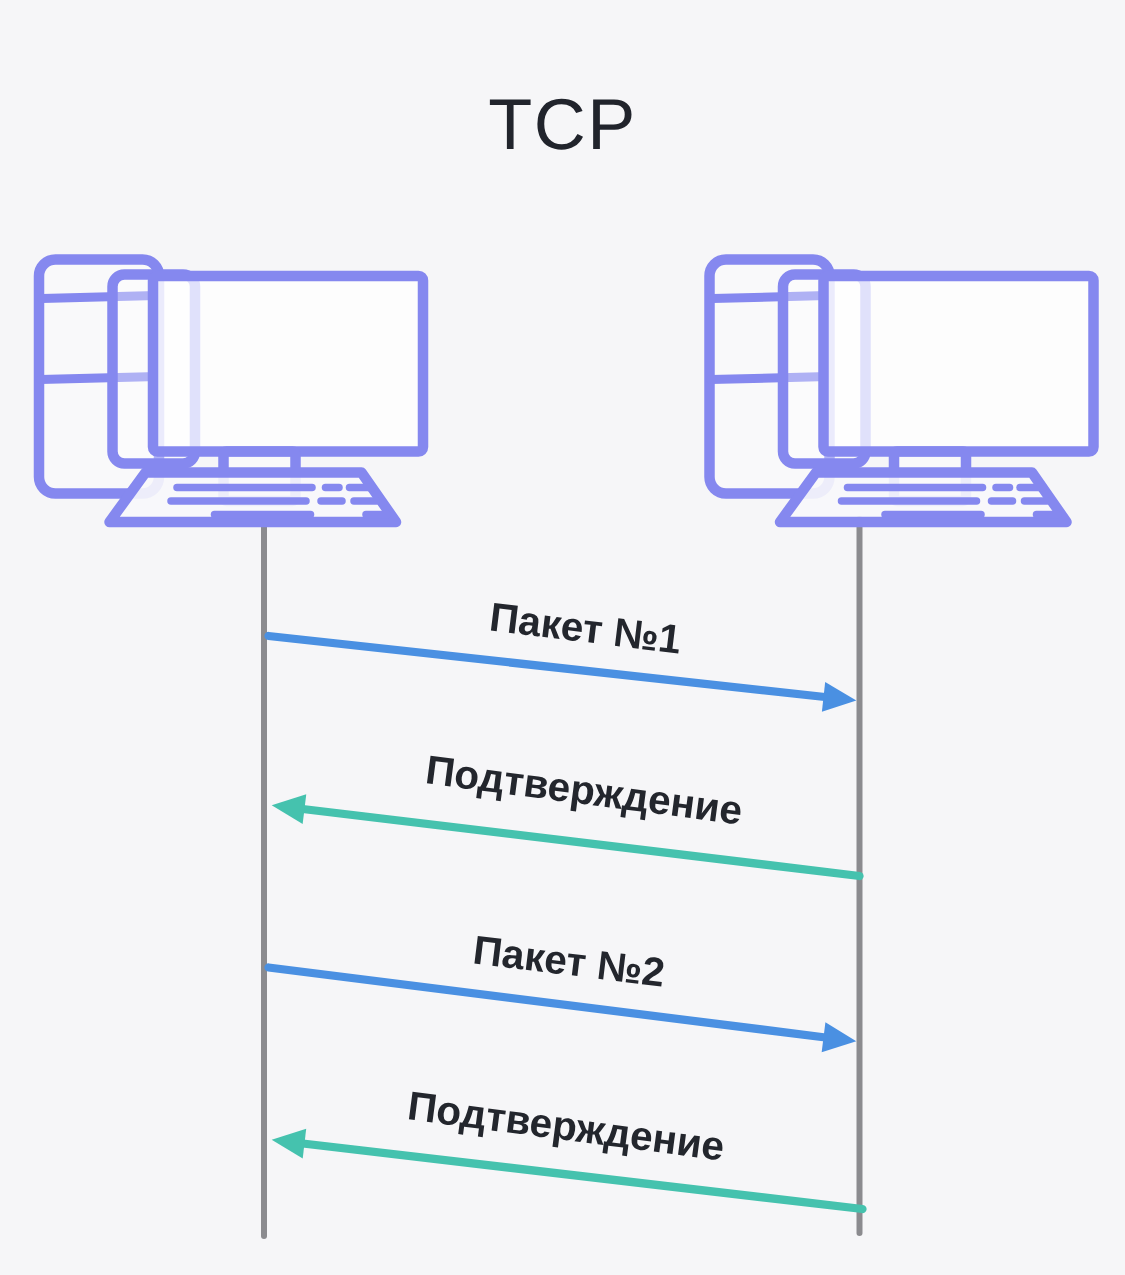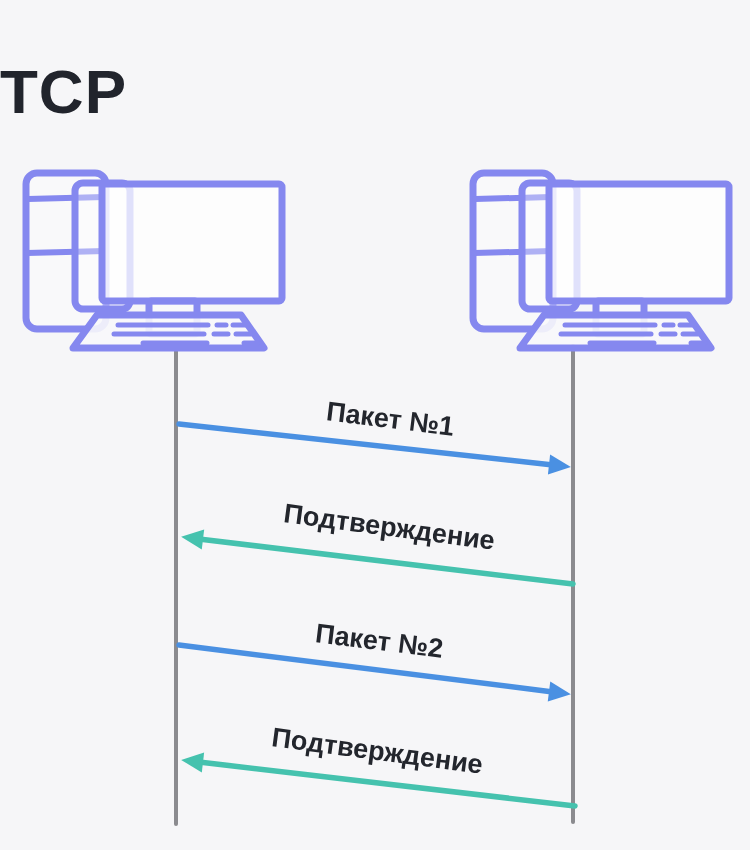--- a/index.html
+++ b/index.html
@@ -2,22 +2,22 @@
 <html style="--background: #f6f6f8; --title_text: #21242c; --label_text: #23262d; --computer: #8588ef; --lifeline: #8b8b8f; --packet: #4a90e2; --ack: #45c2ae;"><head>
 <meta charset="utf-8">
 <style>
   :root{
     --background:#f6f6f8; --title_text:#21242c; --label_text:#23262d;
     --computer:#8588ef; --lifeline:#8b8b8f; --packet:#4a90e2; --ack:#45c2ae;
   }
   html,body{margin:0;padding:0;}
   body{font-family:"Liberation Sans",sans-serif;}
   .stage{position:relative;width:750px;height:850px;background:var(--background,#f6f6f8);overflow:hidden;}
-  .title{position:absolute;left:0;right:0;top:56px;text-align:left;
-         font-size:62px;font-weight:bold;letter-spacing:1px;color:var(--title_text,#21242c);}
+  .title{position:absolute;left:0;right:0;top:56px;text-align:center;
+         font-size:48px;font-weight:normal;letter-spacing:1px;color:var(--title_text,#21242c);}
   .diagram-svg{position:absolute;left:0;top:0;}
   .lifeline{stroke:var(--lifeline,#8b8b8f);stroke-width:4;stroke-linecap:round;}
   .arrow{stroke-width:5.5;stroke-linecap:round;fill:none;}
   .arrow.packet{stroke:var(--packet,#4a90e2);}
   .arrow.ack{stroke:var(--ack,#45c2ae);}
   .mh-packet{fill:var(--packet,#4a90e2);}
   .mh-ack{fill:var(--ack,#45c2ae);}
   .pc-shape{stroke:var(--computer,#8588ef);stroke-width:7;stroke-linejoin:round;fill:rgba(255,255,255,0.35);}
   .pc-monitor{fill:rgba(255,255,255,0.75);}
   .pc-kb{fill:rgba(248,248,251,0.9);}

